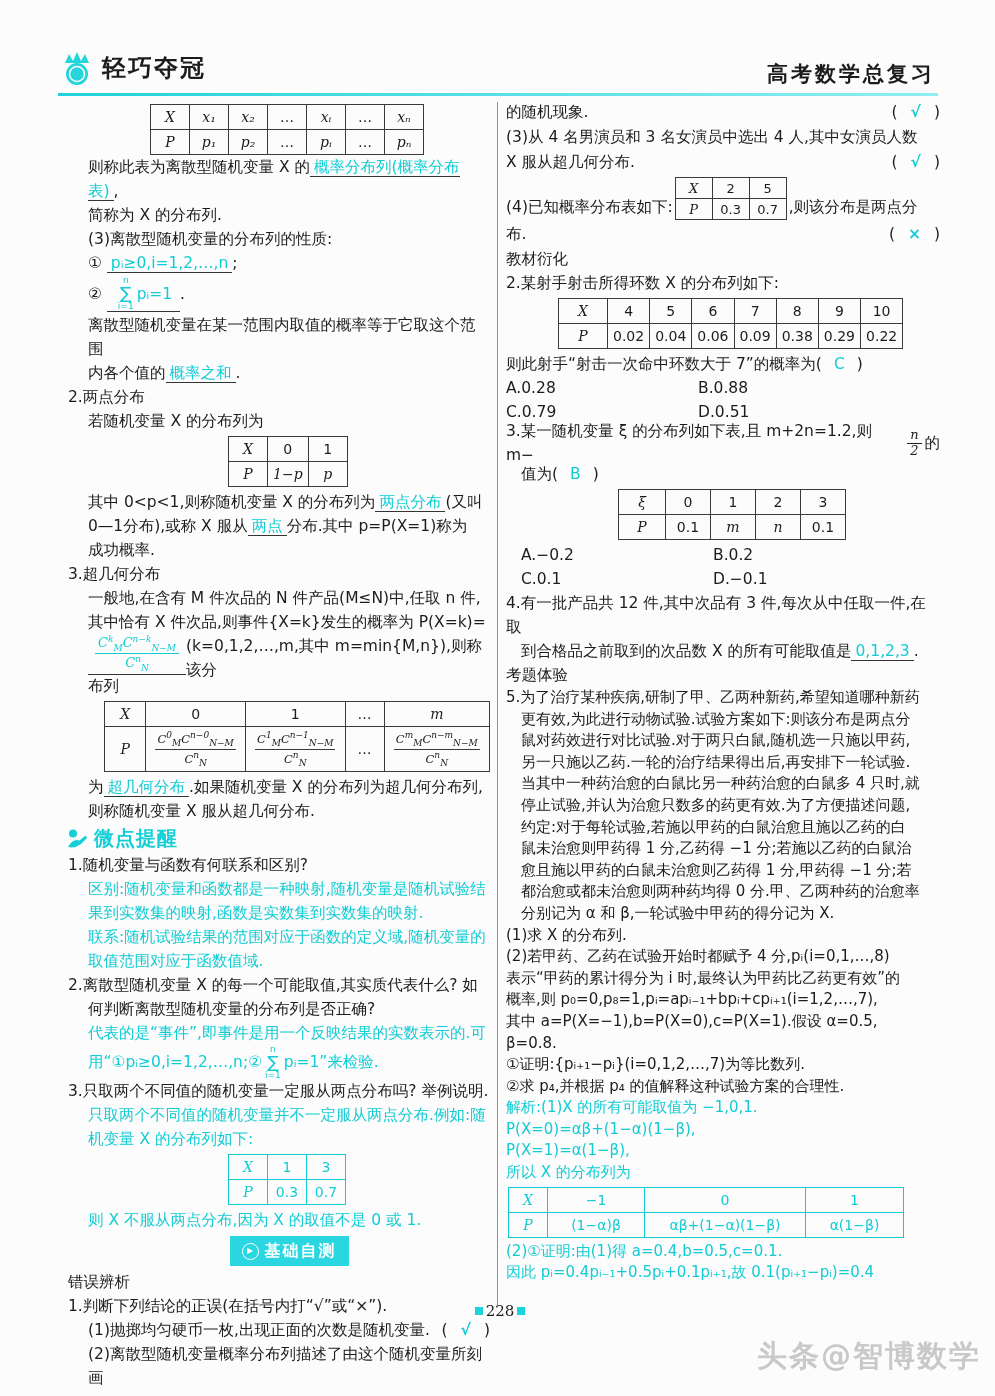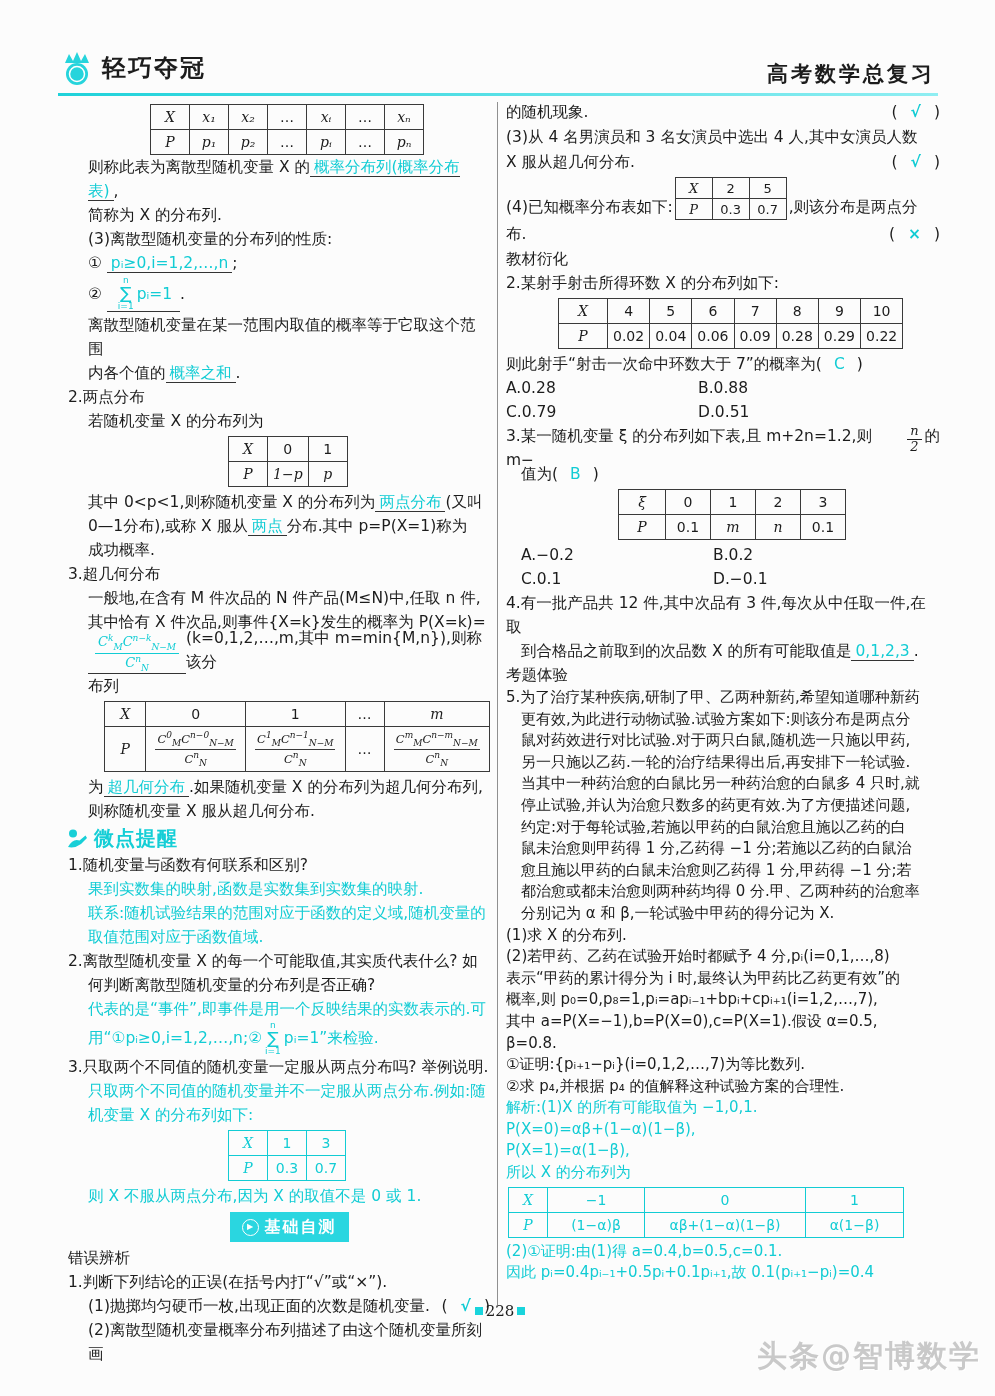--- a/index.html
+++ b/index.html
@@ -28,21 +28,21 @@
   .frac{display:inline-flex;flex-direction:column;align-items:center;vertical-align:middle;
         line-height:1.15;font-size:13px;margin:0 3px}
   .frac .fn{border-bottom:1px solid currentColor;padding:0 3px}
   .tfrac{display:inline-flex;flex-direction:column;align-items:center;line-height:1.2;font-size:11.5px}
   .tfrac .fn{border-bottom:1px solid #3a3a3a;padding:0 2px}
   .bsum{display:inline-flex;flex-direction:column;align-items:center;line-height:1;font-size:9px;
         vertical-align:middle;margin:0 3px}
   .bsum .sg{font-size:17px;line-height:1}
   .sumline{display:flex;align-items:center;height:38px}
   .ansline{border-bottom:1px solid #333;padding:0 8px;display:inline-flex;align-items:center;color:#12ccd4}
-  .fracline{display:flex;align-items:flex-end;height:40px}
+  .fracline{display:flex;align-items:flex-start;height:40px}
   .hint{display:flex;align-items:center;gap:6px;height:30px;margin-left:-22px}
   .hint .ht{color:#15ced6;font-weight:bold;font-size:20px;letter-spacing:1px}
   .badge-wrap{text-align:center;margin:4px 0}
   .badge{display:inline-flex;align-items:center;gap:6px;background:#2ad6e0;color:#fff;
          font-weight:bold;font-size:16px;padding:3px 12px;letter-spacing:2px}
   .play{display:inline-flex;align-items:center;justify-content:center;width:15px;height:15px;
         border:1.5px solid #fff;border-radius:50%;font-size:8px;letter-spacing:0}
   .optrow{display:flex}
   .optrow span:first-child{width:192px}
   .sm{font-size:15px;line-height:21.6px;letter-spacing:0}
@@ -187,20 +187,21 @@
 
     <div class="hint">
       <svg width="22" height="20" viewBox="0 0 22 20">
         <circle cx="7" cy="5.5" r="4" fill="#18cfd7"></circle>
         <path d="M2 19 Q7 10 13.5 12.5 L19.5 7.5 L21 10 L15 16 Q9 20.5 2 19 Z" fill="#18cfd7"></path>
       </svg>
       <span class="ht">微点提醒</span>
     </div>
 
     <div class="hnum">1.随机变量与函数有何联系和区别?</div>
+    <div class="cy">区别:随机变量和函数都是一种映射,随机变量是随机试验结</div>
     <div class="cy">果到实数集的映射,函数是实数集到实数集的映射.</div>
     <div class="cy">联系:随机试验结果的范围对应于函数的定义域,随机变量的</div>
     <div class="cy">取值范围对应于函数值域.</div>
     <div class="hnum">2.离散型随机变量 X 的每一个可能取值,其实质代表什么? 如</div>
     <div>何判断离散型随机变量的分布列是否正确?</div>
     <div class="cy">代表的是“事件”,即事件是用一个反映结果的实数表示的.可</div>
     <div class="cy sumline" style="height:34px">
       <span>用“①pᵢ≥0,i=1,2,…,n;②</span>
       <span class="bsum">
           <span>n</span>
@@ -312,38 +313,38 @@
               <td style="width:30px">8</td>
               <td style="width:30px">9</td>
               <td style="width:30px">10</td>
         </tr>
         <tr>
           <td class="fm">P</td>
               <td>0.02</td>
               <td>0.04</td>
               <td>0.06</td>
               <td>0.09</td>
-              <td>0.28</td>
+              <td>0.38</td>
               <td>0.29</td>
               <td>0.22</td>
         </tr>
       </tbody>
         </table>
 
       <div><span>则此射手“射击一次命中环数大于 7”的概率为(</span><span class="cy" style="padding:0 12px">C</span><span>)</span></div>
       <div class="optrow">
           <span>A.0.28</span>
           <span>B.0.88</span>
         </div>
       <div class="optrow">
           <span>C.0.79</span>
           <span>D.0.51</span>
         </div>
 
-      <div style="display:flex;height:38px">
+      <div style="display:flex;align-items:center;height:38px">
         <span>3.某一随机变量 ξ 的分布列如下表,且 m+2n=1.2,则 m−</span>
         <span class="frac fm">
             <span class="fn">n</span>
             <span>2</span>
           </span>
         <span>的</span>
       </div>
       <div class="ind"><span>值为(</span><span class="cy" style="padding:0 12px">B</span><span>)</span></div>
 
       <table class="tb" style="margin-left:112px">

